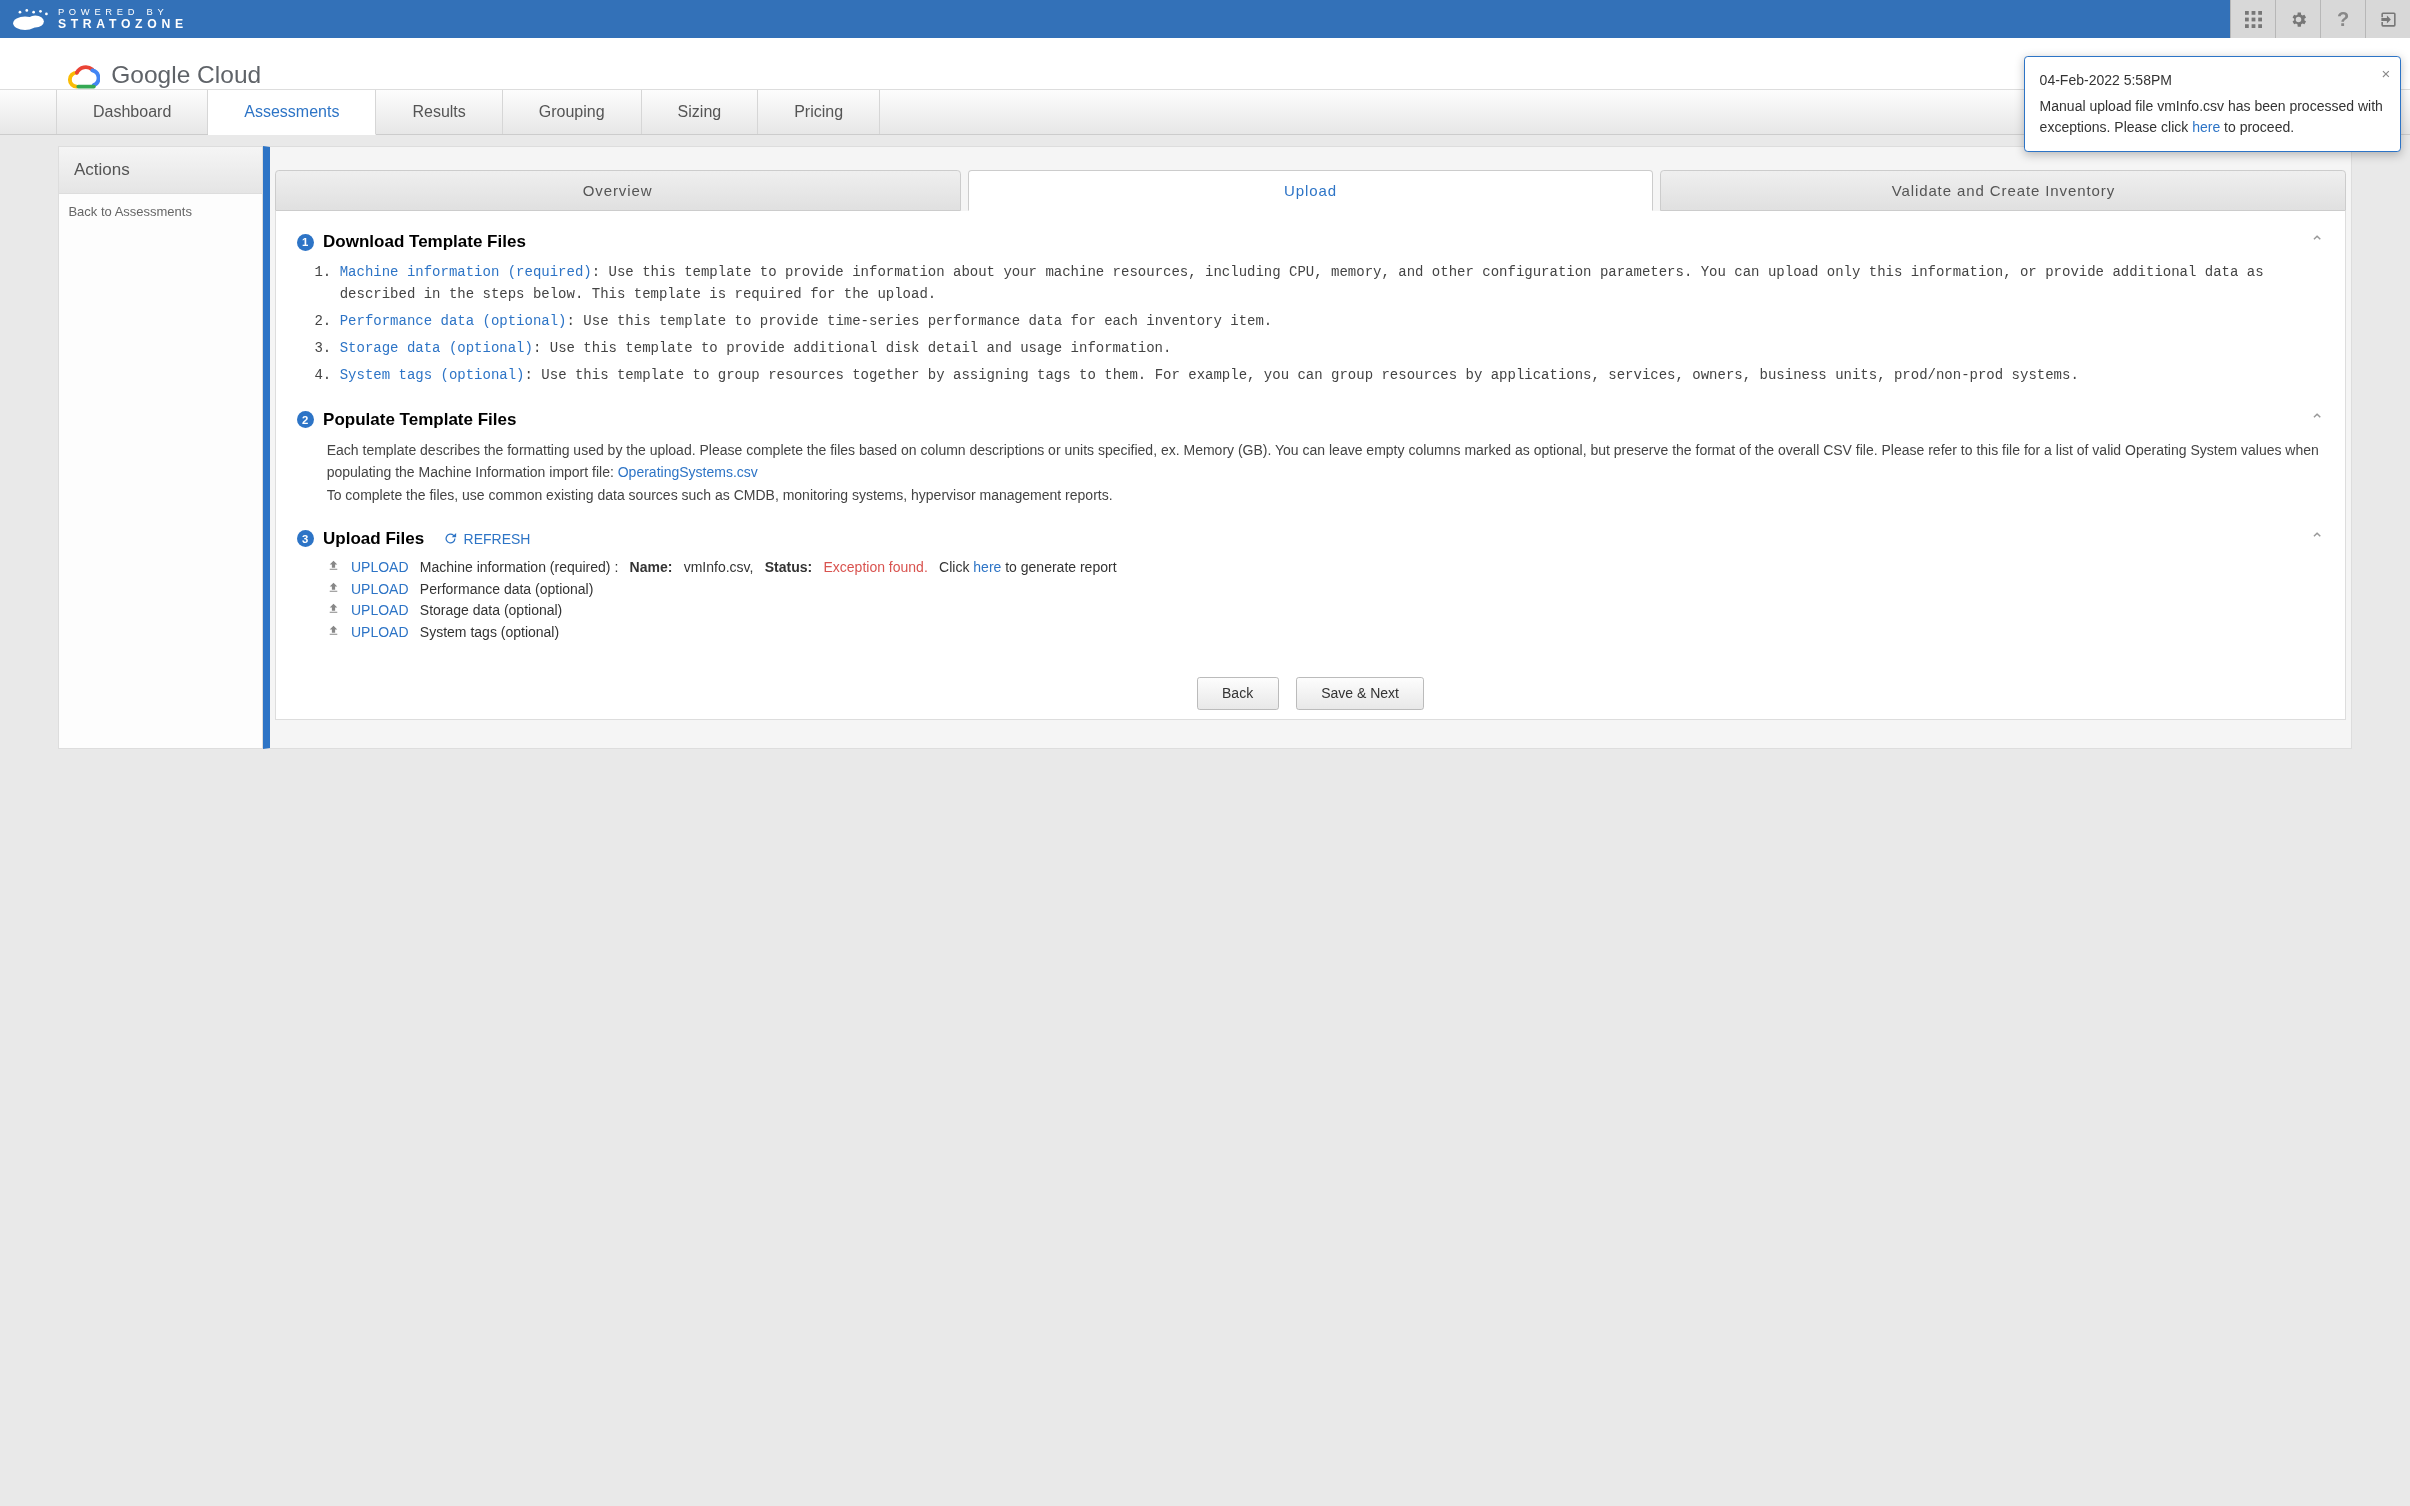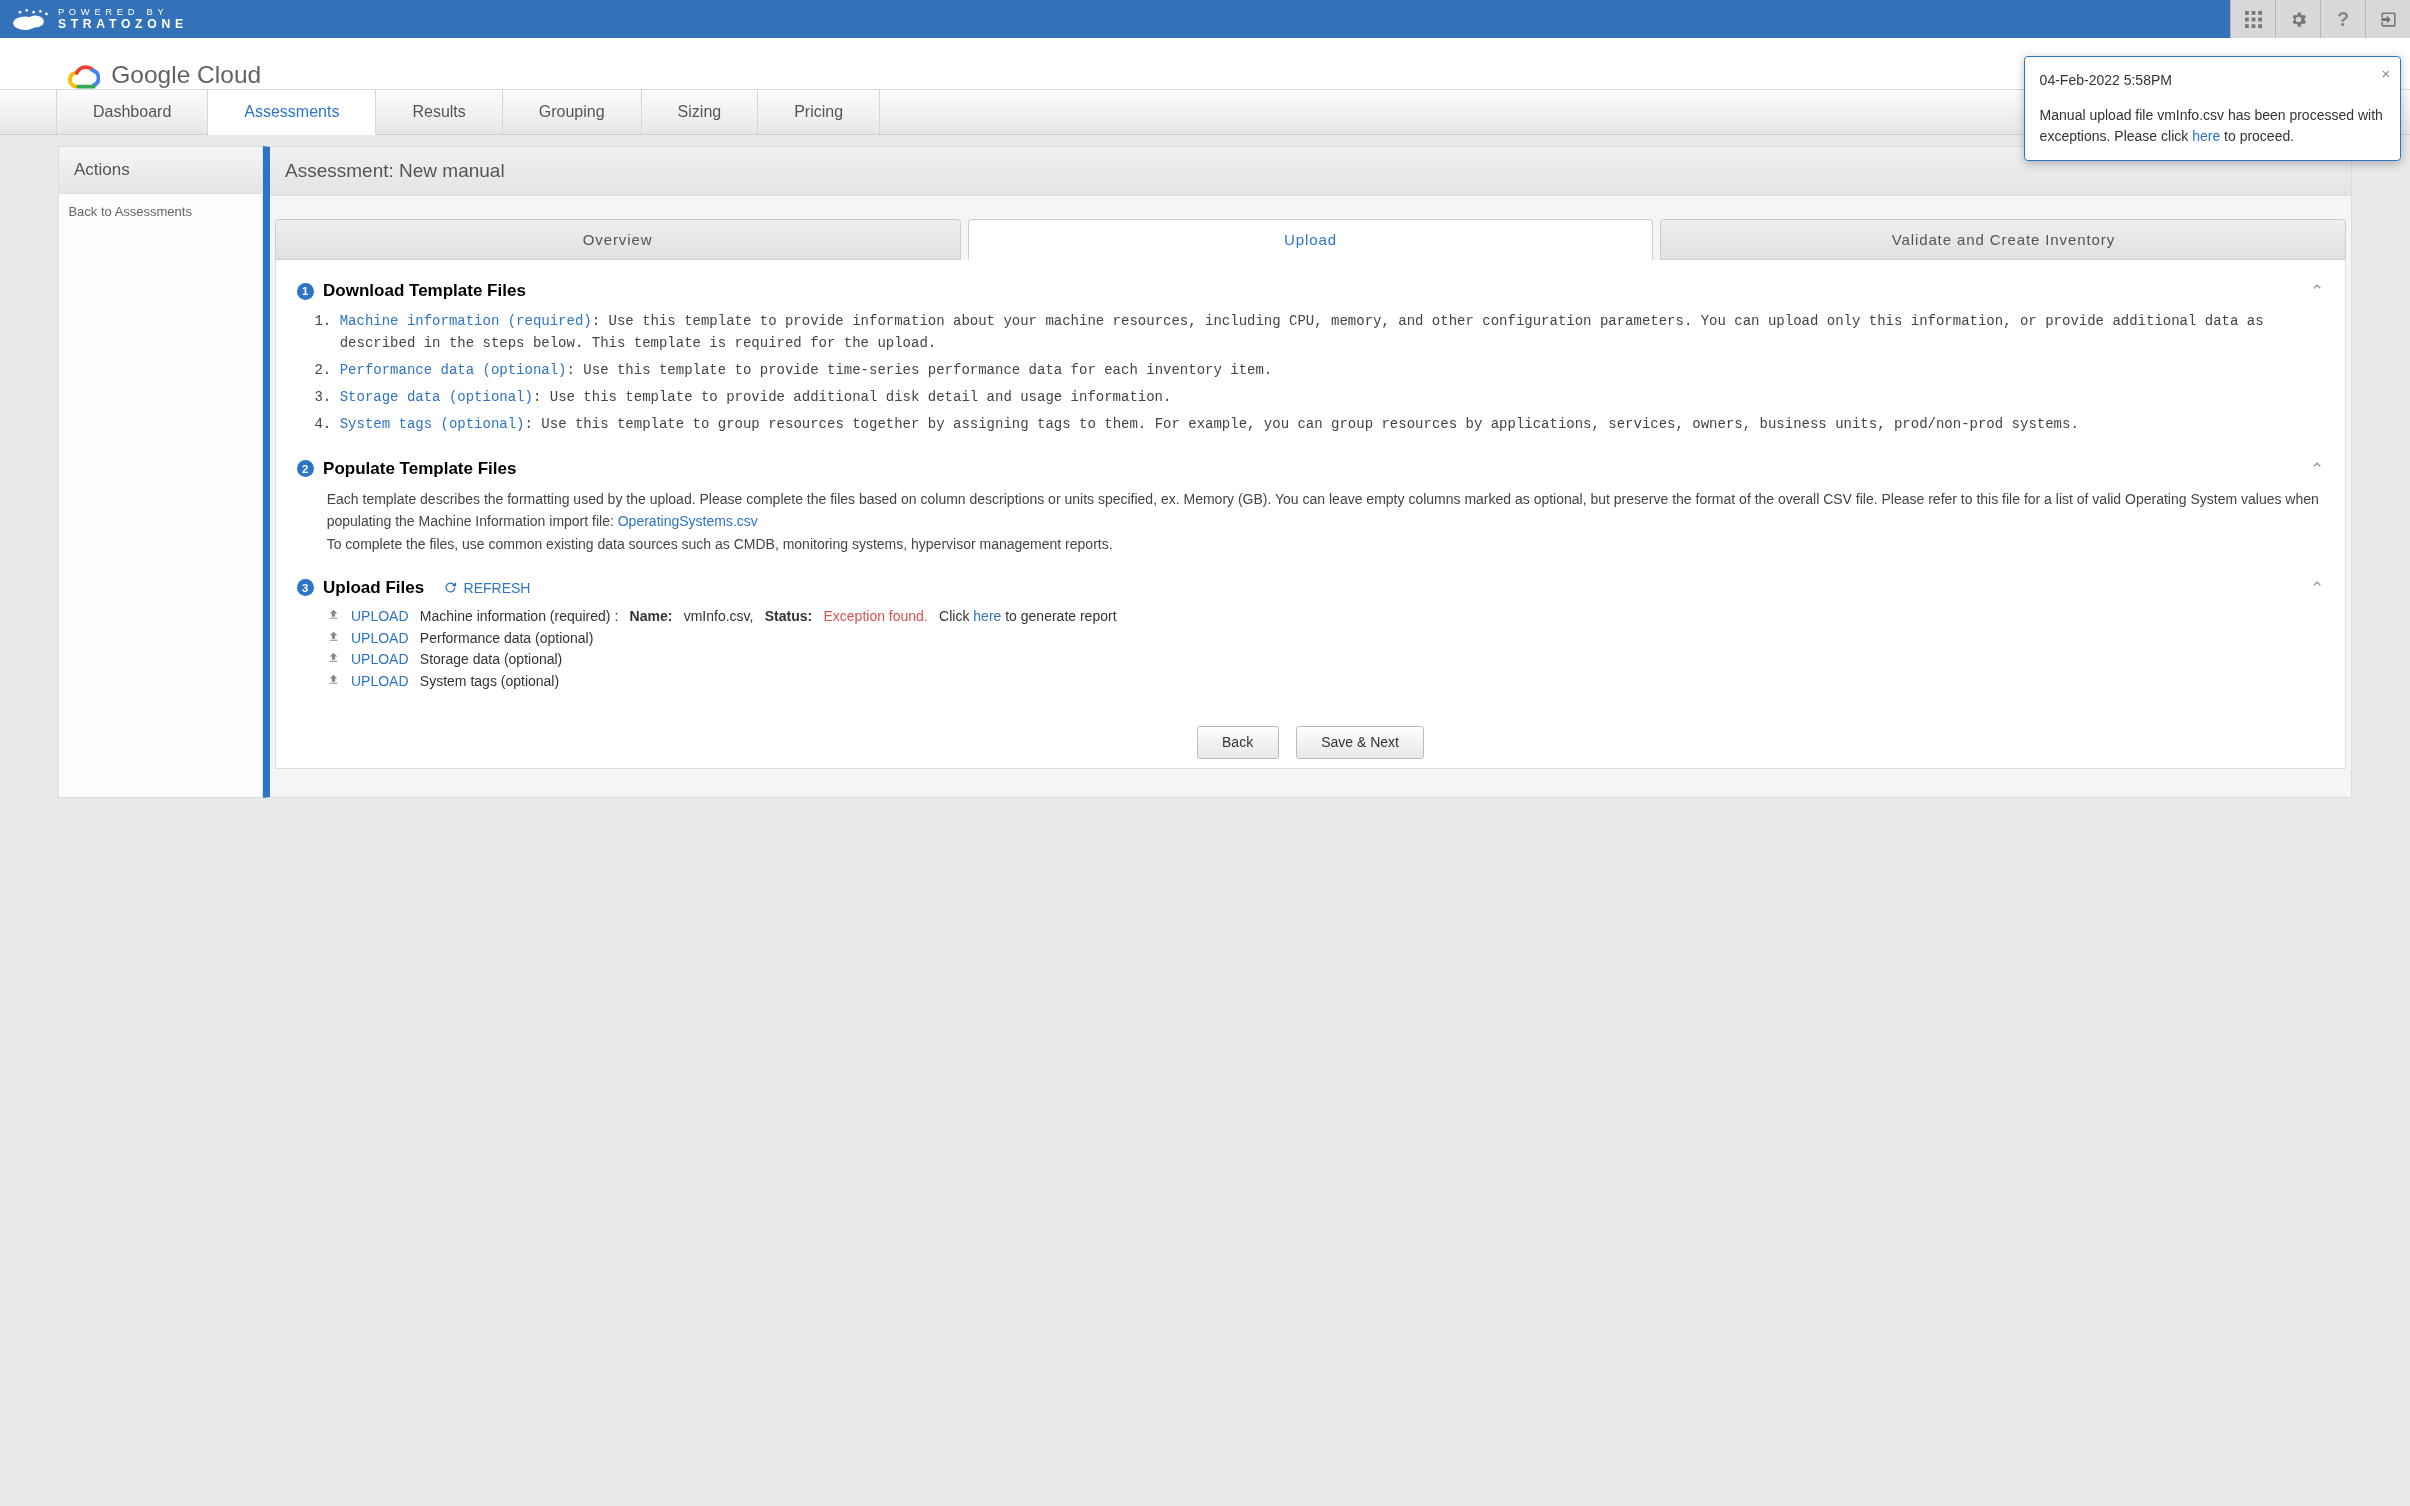--- a/index.html
+++ b/index.html
@@ -232,21 +232,21 @@
     right: 9.4px;
     width: 377px;
     background: #fff;
     border: 0.9px solid #2d74c6;
     border-radius: 3.8px;
     padding: 13px 15px;
     box-shadow: 0 2.8px 9.4px rgba(0,0,0,0.25);
     z-index: 100;
     line-height: 1.5;
   }
-  .toast-time { font-weight: 400; color:#333; margin-bottom: 14px; }
+  .toast-time { font-weight: 400; color:#333; margin-bottom: 5px; }
   .toast-close { position:absolute; top:5.6px; right:9.4px; color:#888; font-size:15px; cursor:pointer;}
 </style>
 </head>
 <body>
 
 <div class="topbar">
   <div class="topbar-left">
     <span class="sz-logo">
       <svg viewBox="0 0 48 30" width="41" height="26">
         <ellipse cx="20" cy="20" rx="14" ry="8" fill="#fff"></ellipse>
@@ -316,21 +316,20 @@
 </div>
 
 <div class="main">
 
   <div class="sidebar">
     <div class="sidebar-head">Actions</div>
     <div class="sidebar-link">Back to Assessments</div>
   </div>
 
   <div class="content">
-    <div class="content-head">Assessment: New manual</div>
 
     <div class="subtabs">
       <div class="subtab">Overview</div>
       <div class="subtab active">Upload</div>
       <div class="subtab">Validate and Create Inventory</div>
     </div>
 
     <div class="panel">
 
       <div class="section">

